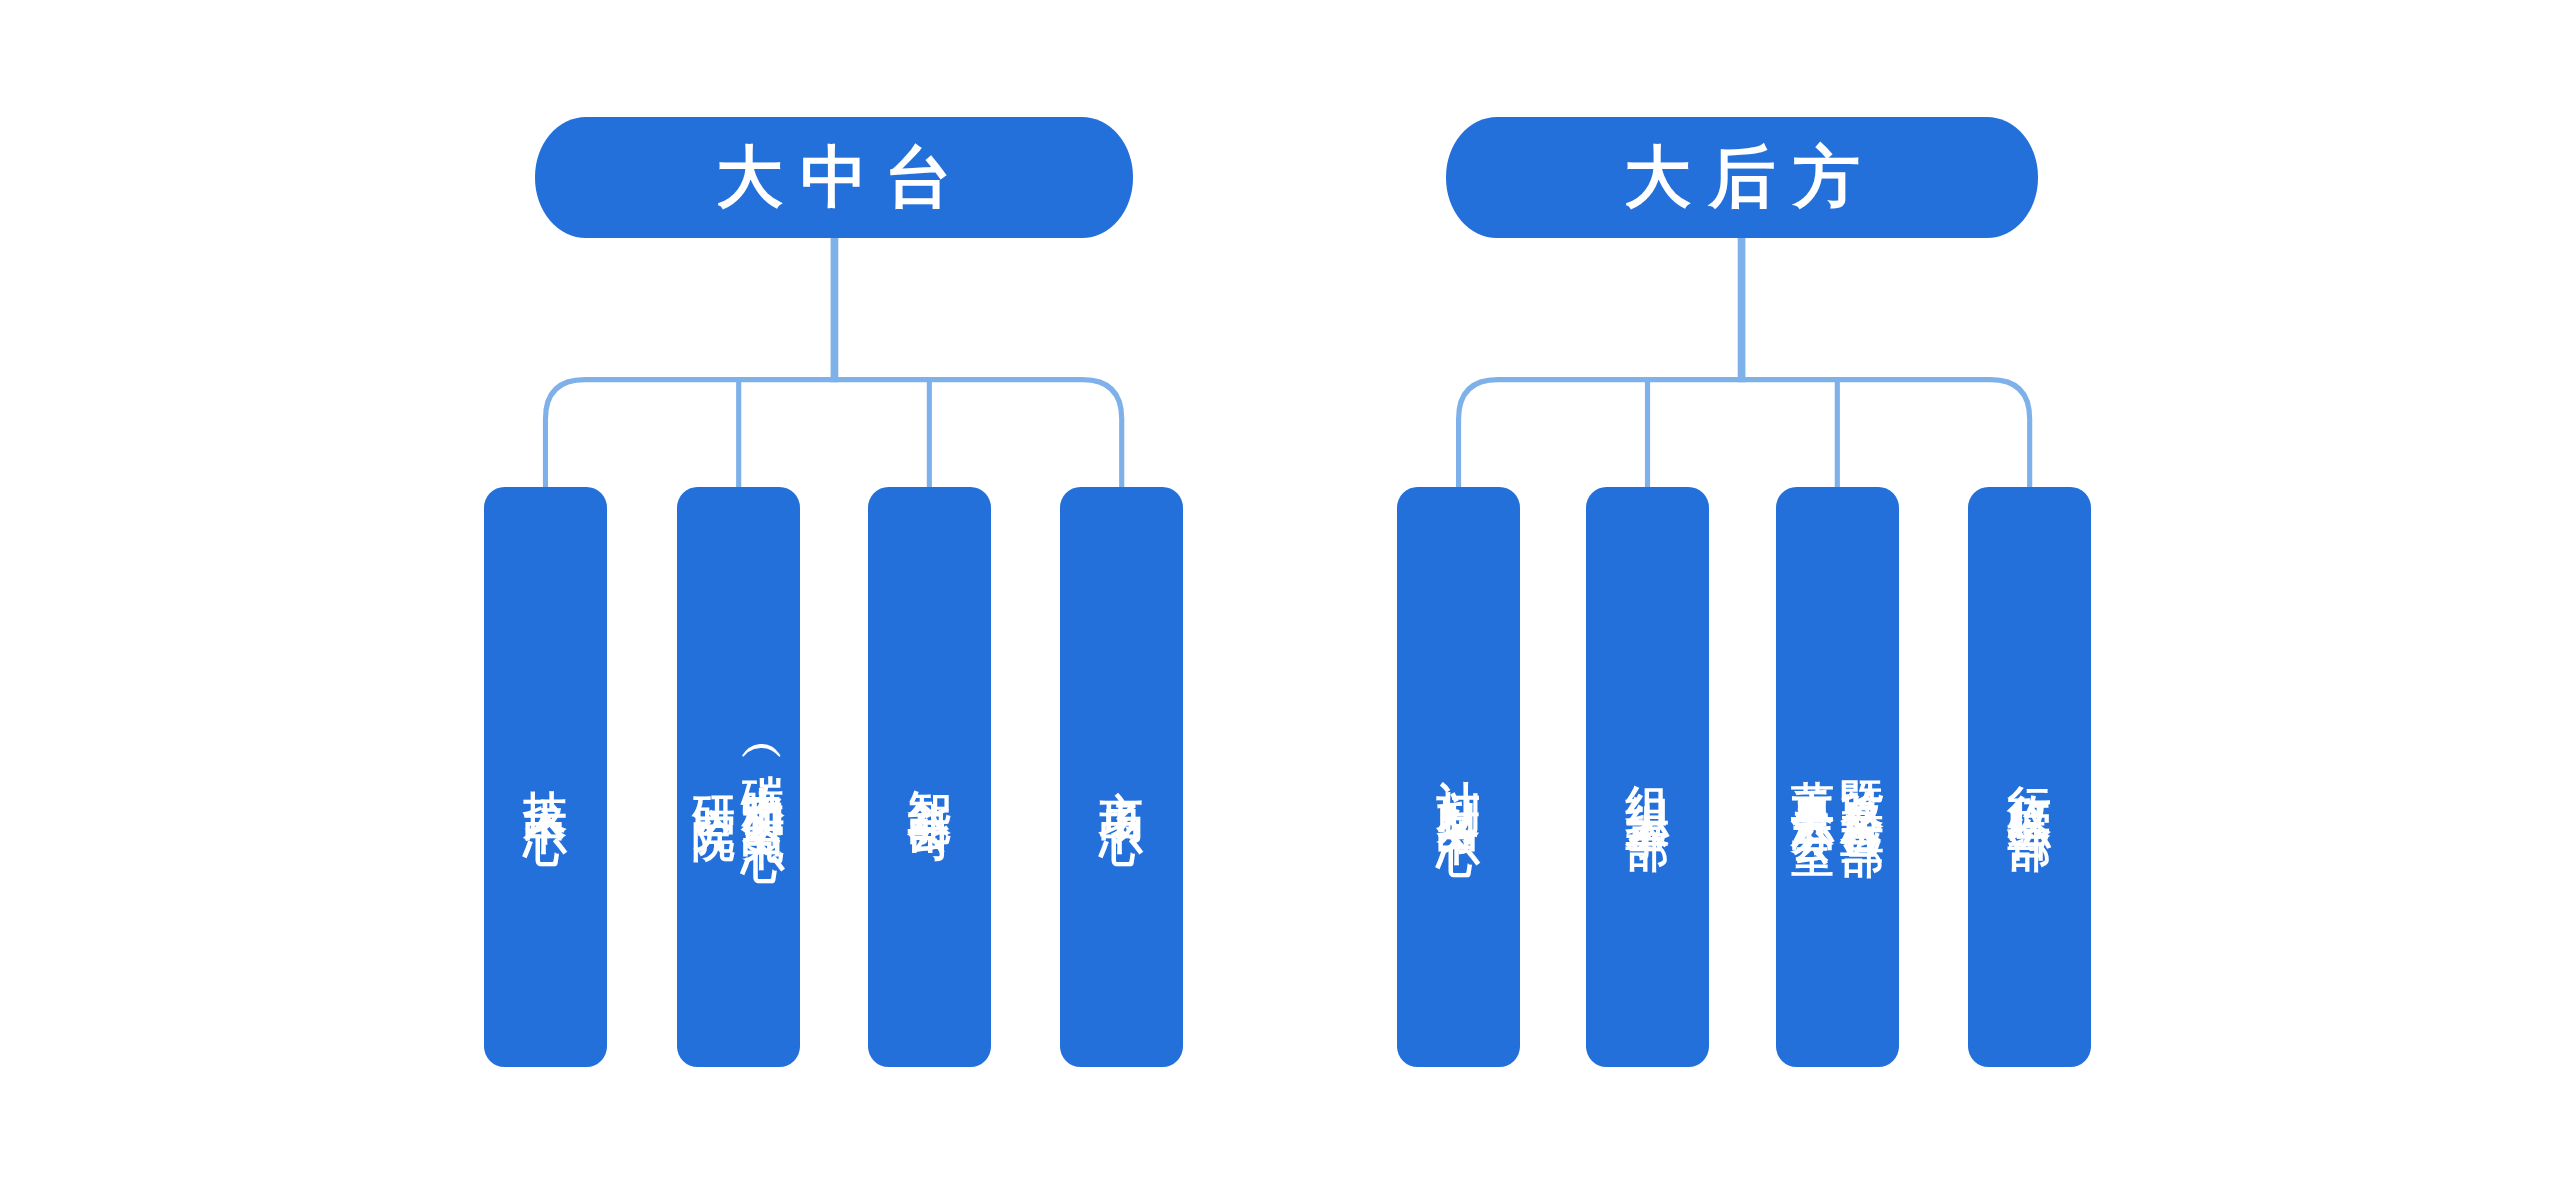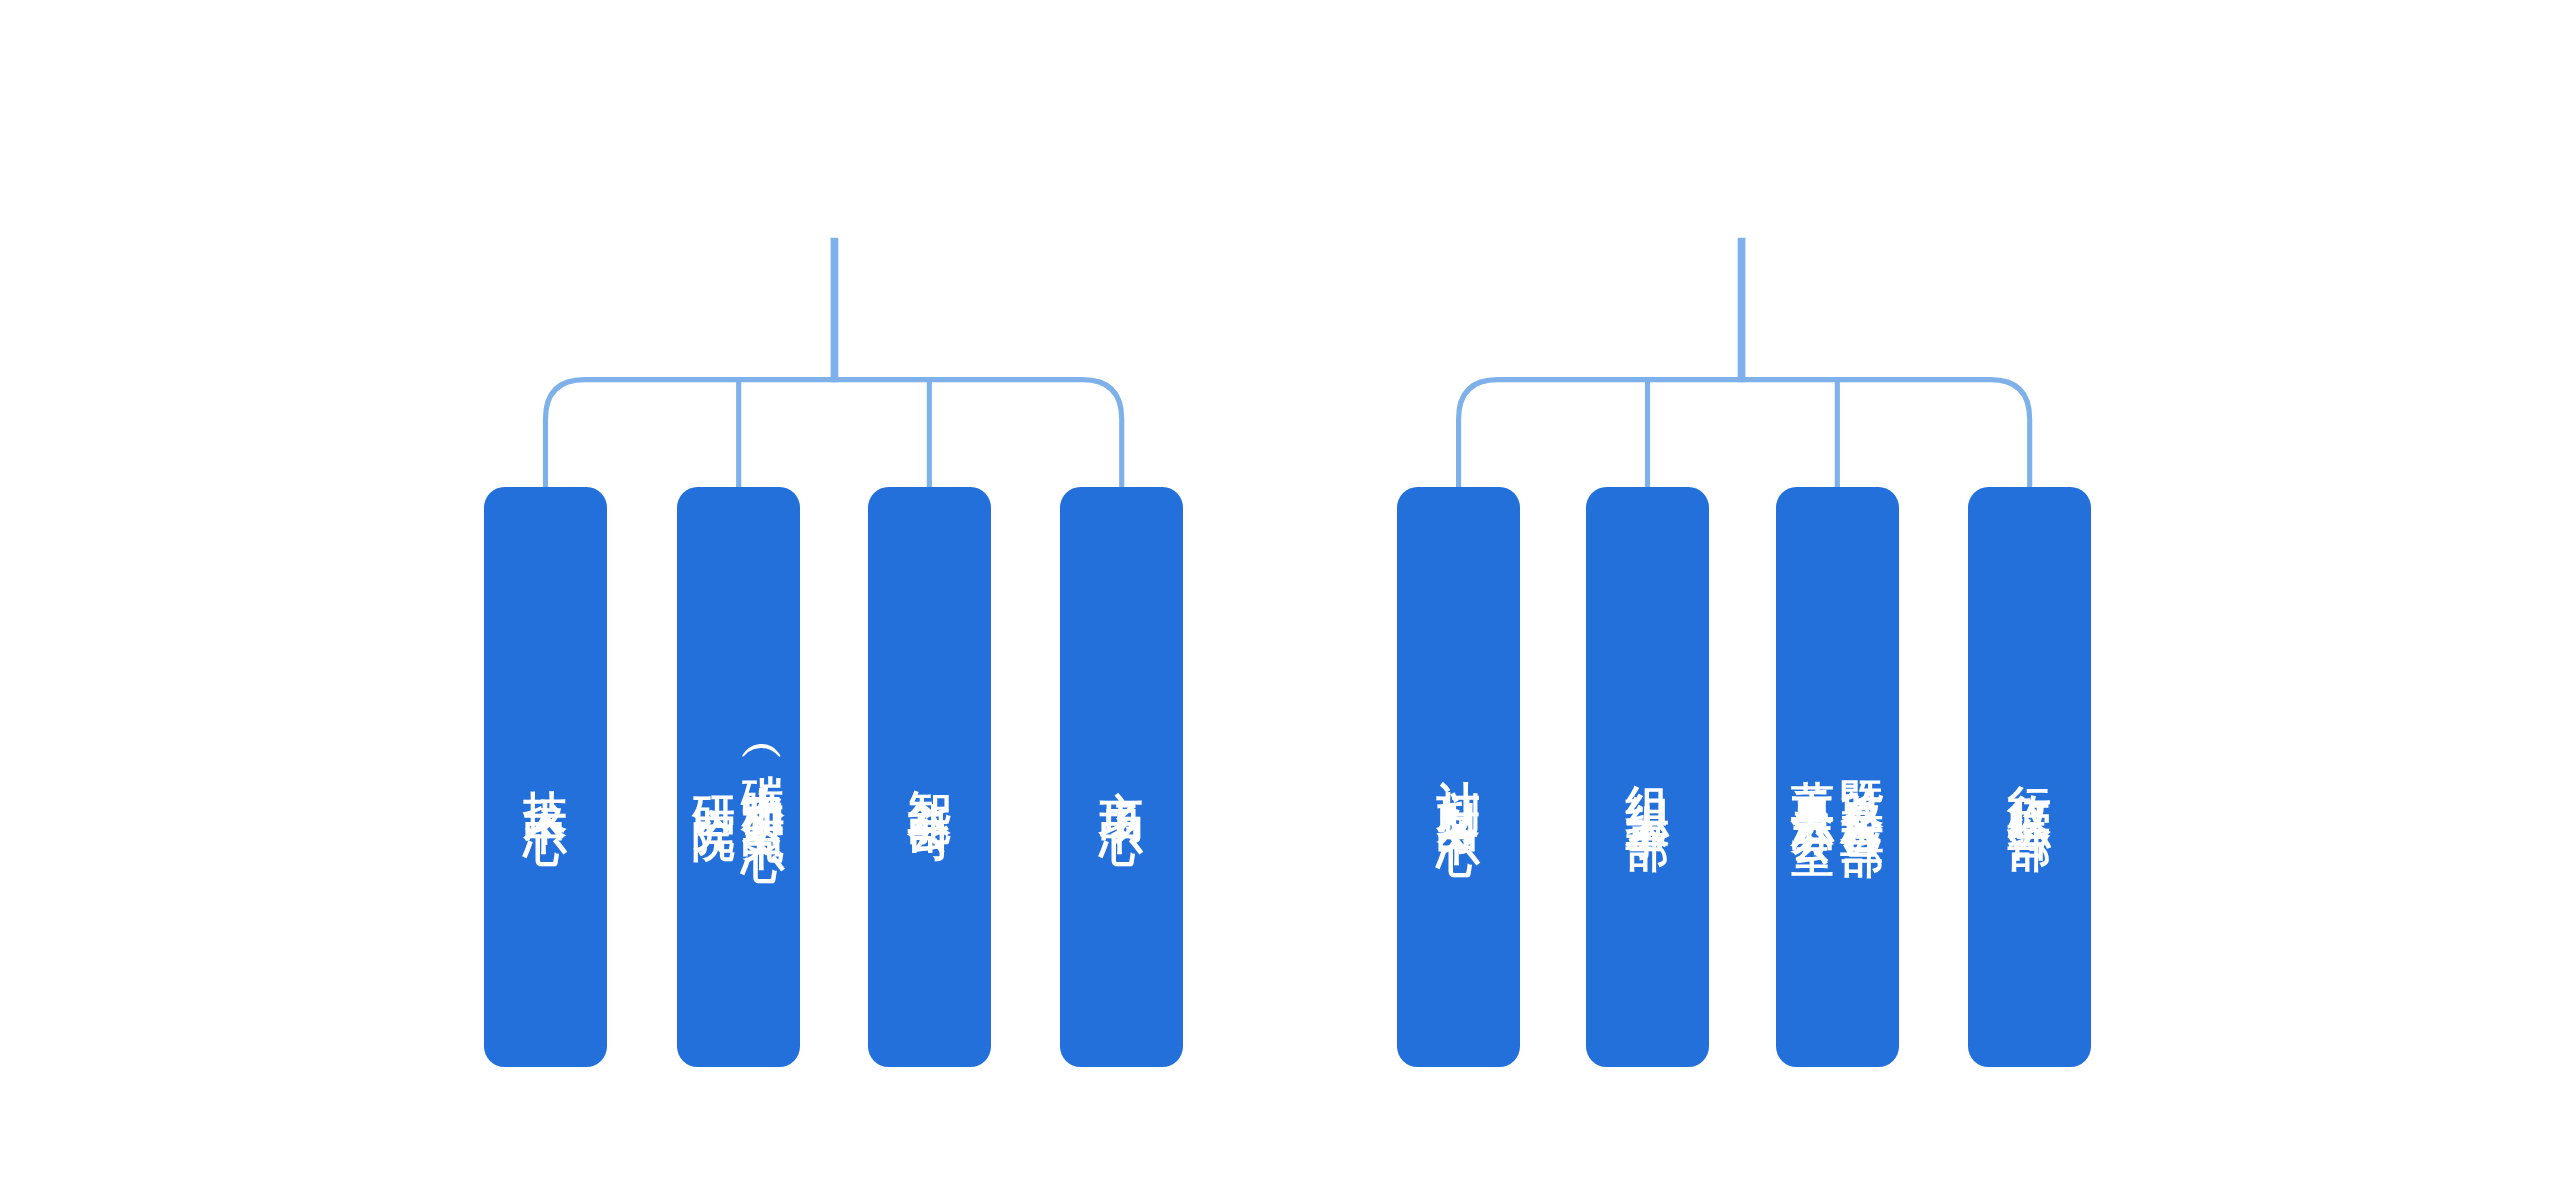--- a/index.html
+++ b/index.html
@@ -94,20 +94,26 @@
     <path class="branch" d="M638 570 L638 490 Q638 444 684 444 L1266 444 Q1312 444 1312 490 L1312 570"></path>
     <path class="branch" d="M864 444 L864 570"></path>
     <path class="branch" d="M1087 444 L1087 570"></path>
 
     <path class="stem" d="M2037 278 L2037 447"></path>
     <path class="branch" d="M1706 570 L1706 490 Q1706 444 1752 444 L2328 444 Q2374 444 2374 490 L2374 570"></path>
     <path class="branch" d="M1927 444 L1927 570"></path>
     <path class="branch" d="M2149 444 L2149 570"></path>
   </svg>
 
+  <div class="node root root-1">
+    <span>大中台</span>
+  </div>
+  <div class="node root root-2">
+    <span>大后方</span>
+  </div>
 
   <div class="node leaf leaf-1">
     <span class="vtext">技术中心</span>
   </div>
   <div class="node leaf leaf-2">
     <span class="vtext">研究院
 （碳中和研究中心）</span>
   </div>
   <div class="node leaf leaf-3">
     <span class="vtext">智能公司</span>

